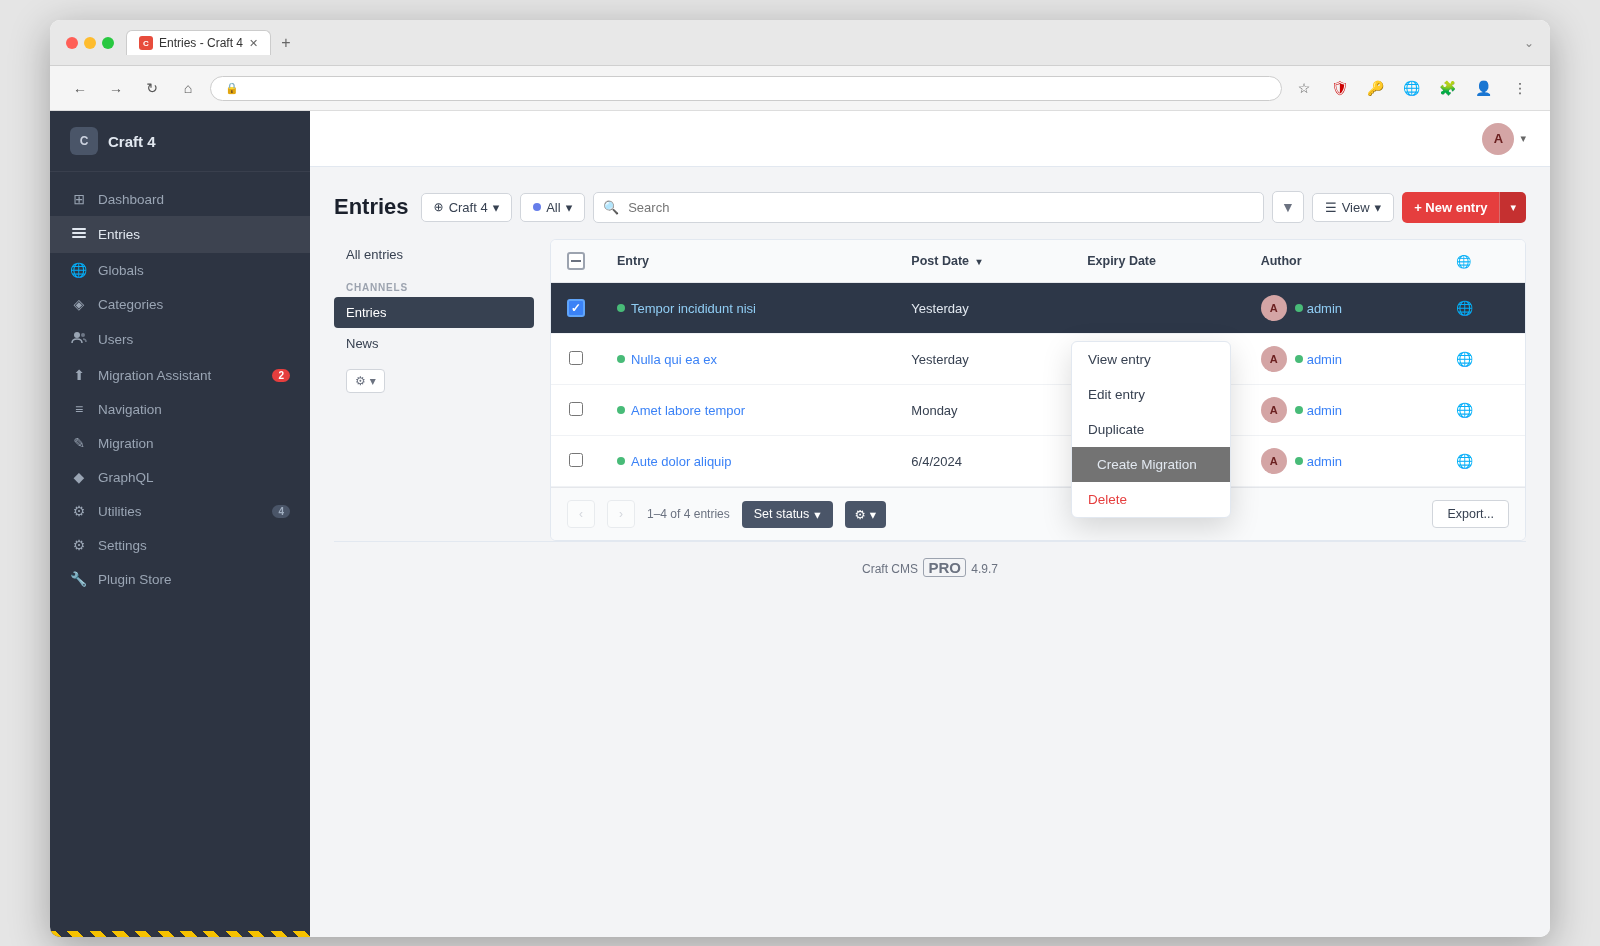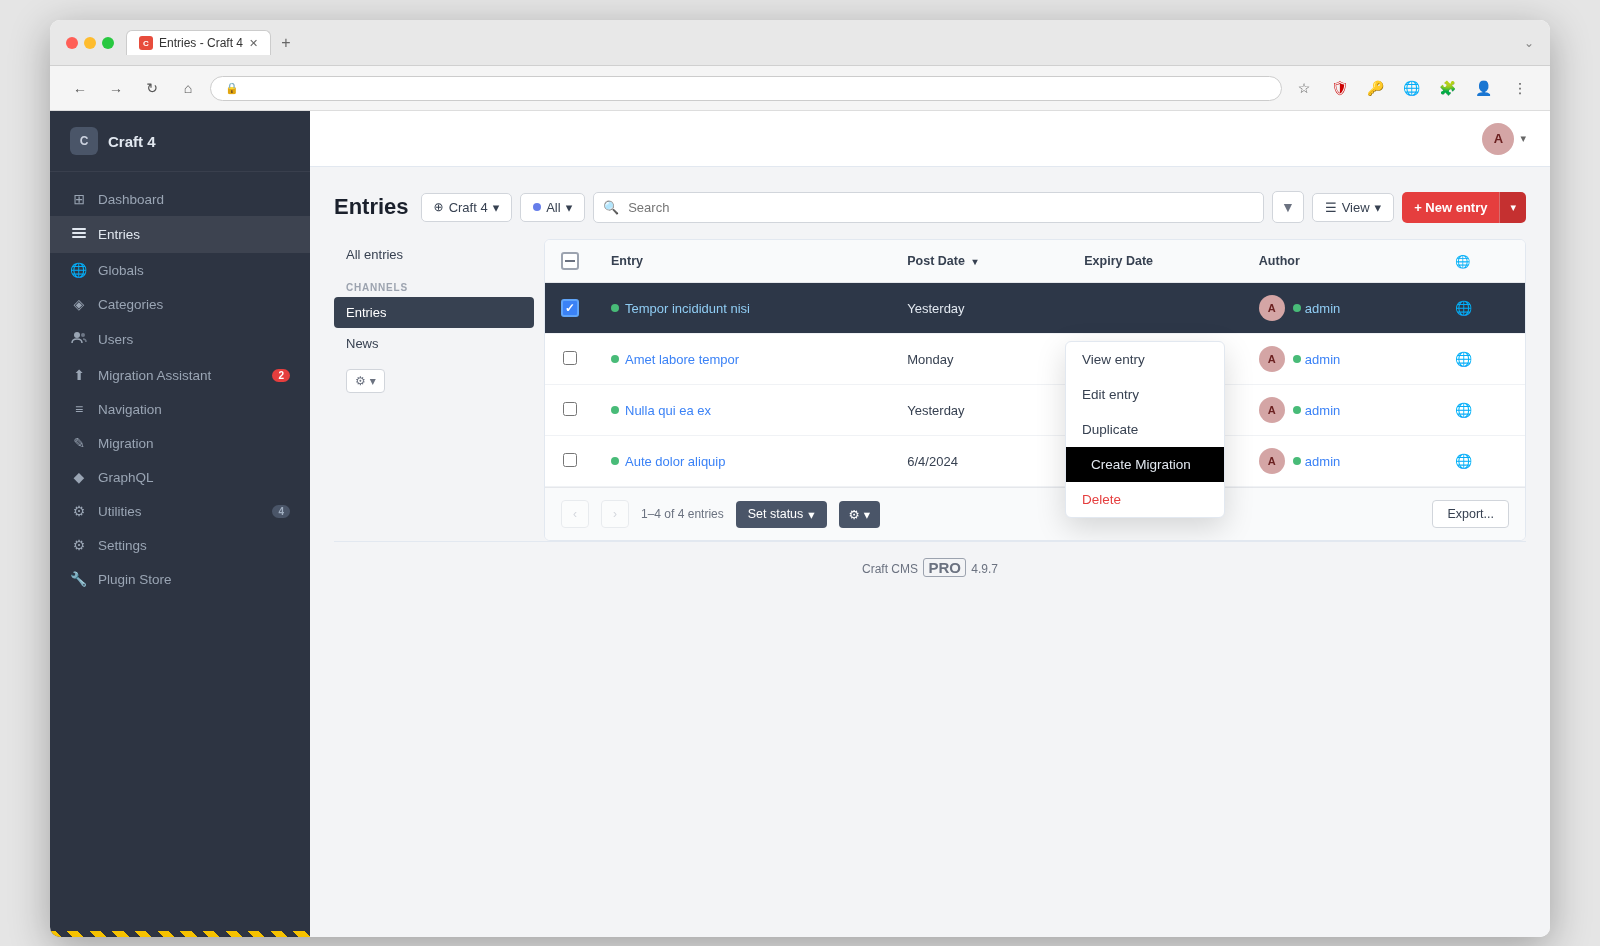--- a/index.html
+++ b/index.html
@@ -311,21 +311,21 @@
       color: white;
       cursor: pointer;
       border-left: 1px solid rgba(255,255,255,0.3);
       display: flex; align-items: center;
       font-size: 11px;
     }
 
     
     .entries-layout {
       display: flex;
-      gap: 10px;
+      gap: 16px;
     }
     .left-panel {
       width: 200px;
       flex-shrink: 0;
     }
     .left-panel-item {
       padding: 8px 12px;
       font-size: 13px;
       cursor: pointer;
       color: #374151;
@@ -497,21 +497,21 @@
       min-width: 160px;
       overflow: hidden;
     }
     .dropdown-item {
       padding: 10px 16px;
       font-size: 13.5px;
       cursor: pointer;
       color: #374151;
     }
     .dropdown-item.highlighted {
-      background: #000000;
+      background: #737373;
       color: #e2e8f0;
       padding-left: 25px;
     }
     .dropdown-item.danger { color: #e53e3e; }
 
     
     .app-footer {
       background: #f3f4f6;
       padding: 16px;
       text-align: center;
@@ -772,24 +772,24 @@
                   </td>
                 </tr>
 
                 <tr>
                   <td class="checkbox-cell">
                     <input type="checkbox" style="">
                   </td>
                   <td>
                     <span class="entry-link">
                       <span class="status-dot status-green"></span>
-                      <span>Amet labore tempor</span>
+                      <span>Nulla qui ea ex</span>
                     </span>
                   </td>
-                  <td>Monday</td>
+                  <td>Yesterday</td>
                   <td></td>
                   <td>
                     <div class="author-cell">
                       <div class="author-avatar">A</div>
                       <div class="author-name">
                         <span class="status-dot status-green"></span>
                         <span style="color:#3b82f6;">admin</span>
                       </div>
                     </div>
                   </td>
@@ -798,24 +798,24 @@
                   </td>
                 </tr>
 
                 <tr>
                   <td class="checkbox-cell">
                     <input type="checkbox" style="">
                   </td>
                   <td>
                     <span class="entry-link">
                       <span class="status-dot status-green"></span>
-                      <span>Nulla qui ea ex</span>
+                      <span>Amet labore tempor</span>
                     </span>
                   </td>
-                  <td>Yesterday</td>
+                  <td>Monday</td>
                   <td></td>
                   <td>
                     <div class="author-cell">
                       <div class="author-avatar">A</div>
                       <div class="author-name">
                         <span class="status-dot status-green"></span>
                         <span style="color:#3b82f6;">admin</span>
                       </div>
                     </div>
                   </td>

